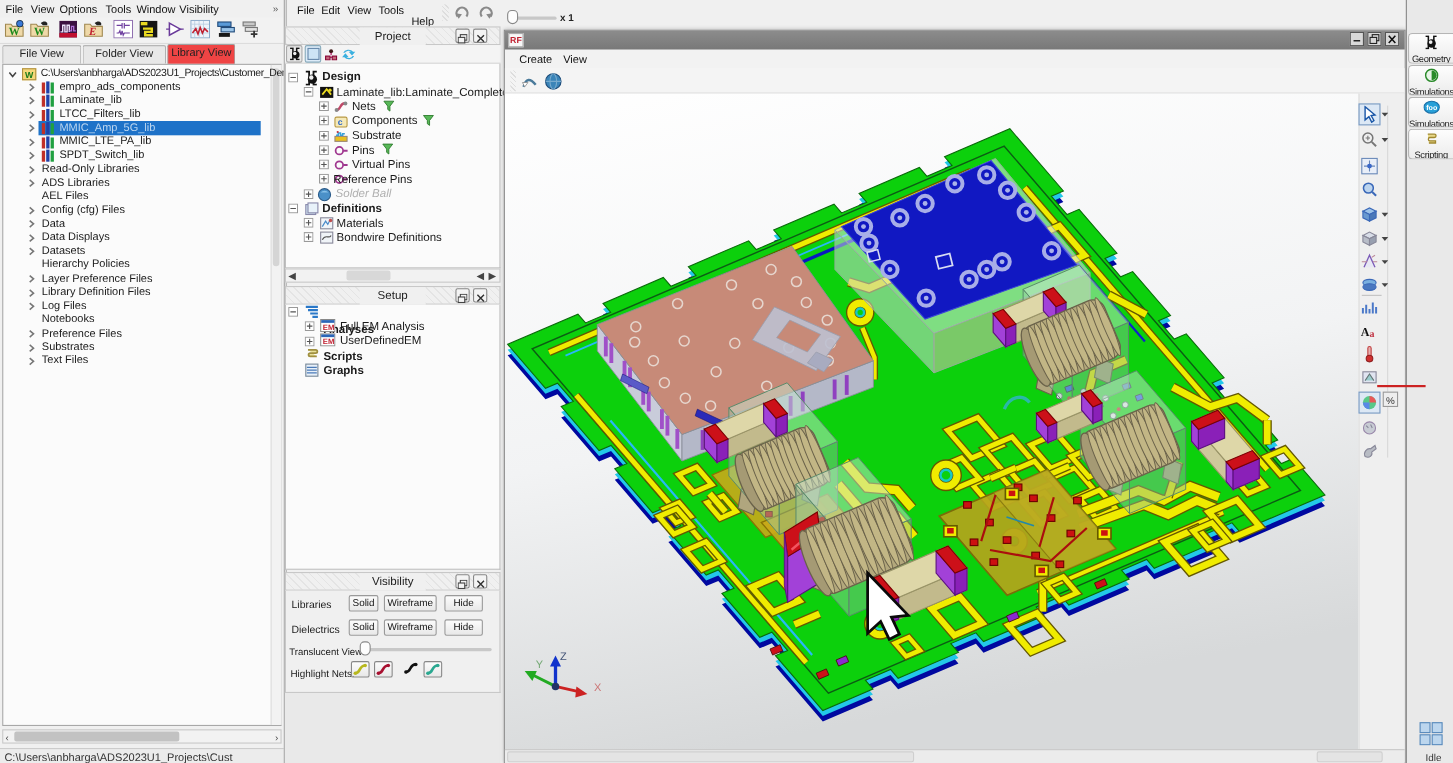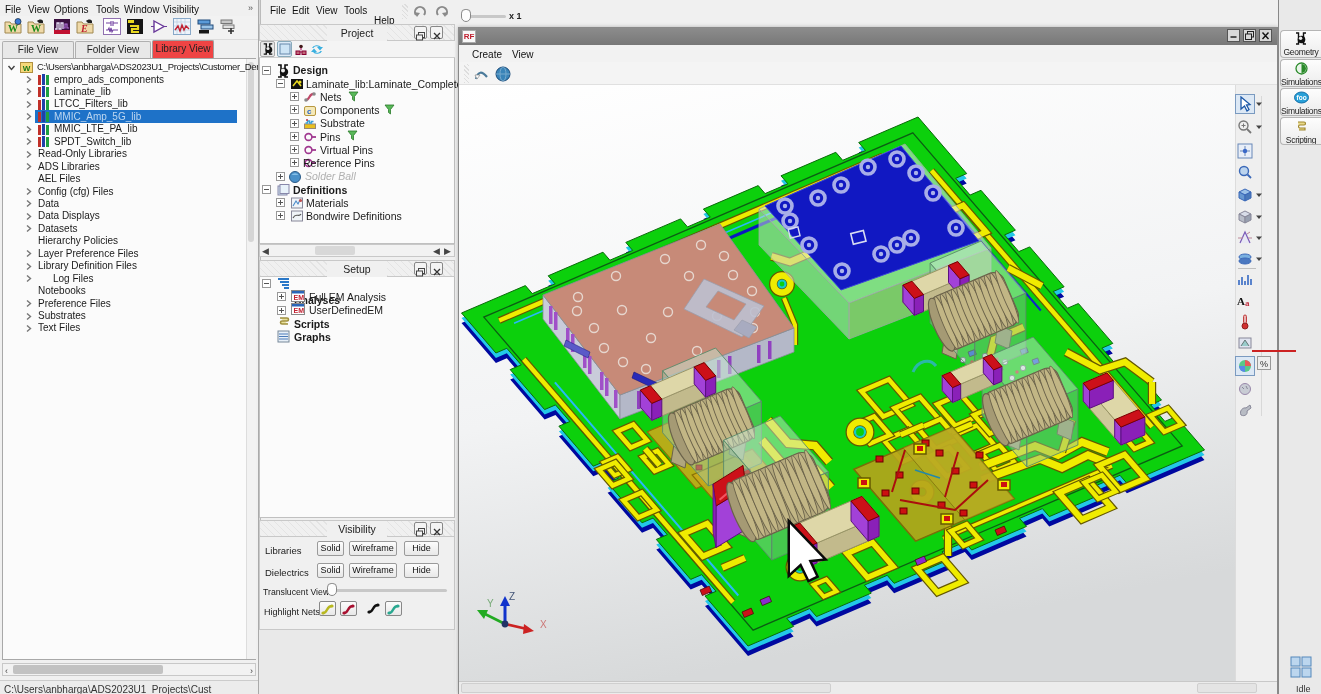--- a/index.html
+++ b/index.html
@@ -171,21 +171,21 @@
       <path d="M3 1.5 L6.5 4.5 L3 7.5" fill="none" stroke="#777" stroke-width="1.4"></path>
     </svg>
 <div class="trow" style="top:247.8px;left:38px">Layer Preference Files</div>
 <svg style="position:absolute;left:24px;top:261.7px" width="9" height="9">
       <path d="M3 1.5 L6.5 4.5 L3 7.5" fill="none" stroke="#777" stroke-width="1.4"></path>
     </svg>
 <div class="trow" style="top:260.2px;left:38px">Library Definition Files</div>
 <svg style="position:absolute;left:24px;top:274.15px" width="9" height="9">
       <path d="M3 1.5 L6.5 4.5 L3 7.5" fill="none" stroke="#777" stroke-width="1.4"></path>
     </svg>
-<div class="trow" style="top:272.6px;left:53px">Log Files</div>
+<div class="trow" style="top:272.6px;left:38px">Log Files</div>
 <div class="trow" style="top:285.1px;left:38px">Notebooks</div>
 <svg style="position:absolute;left:24px;top:299.04999999999995px" width="9" height="9">
       <path d="M3 1.5 L6.5 4.5 L3 7.5" fill="none" stroke="#777" stroke-width="1.4"></path>
     </svg>
 <div class="trow" style="top:297.5px;left:38px">Preference Files</div>
 <svg style="position:absolute;left:24px;top:311.5px" width="9" height="9">
       <path d="M3 1.5 L6.5 4.5 L3 7.5" fill="none" stroke="#777" stroke-width="1.4"></path>
     </svg>
 <div class="trow" style="top:310.0px;left:38px">Substrates</div>
 <svg style="position:absolute;left:24px;top:323.95px" width="9" height="9">

